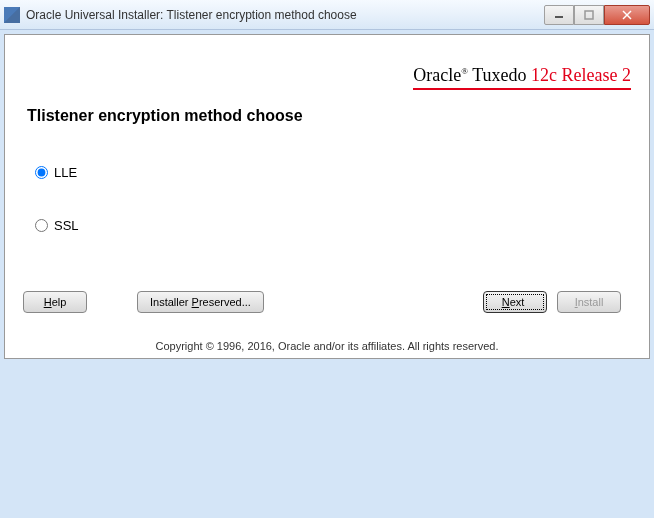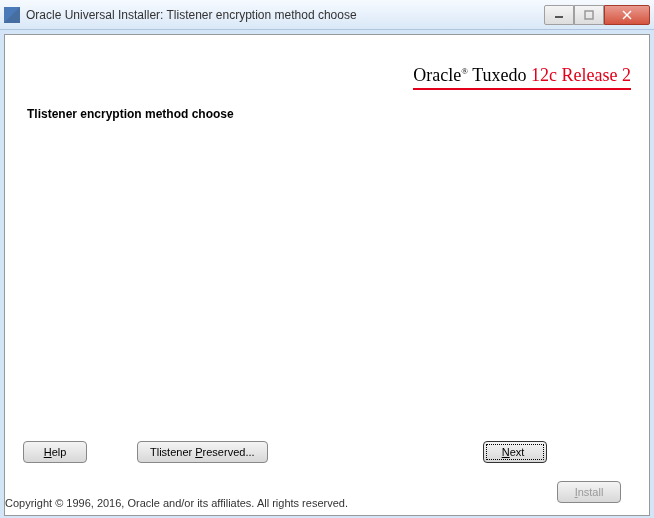--- a/index.html
+++ b/index.html
@@ -62,21 +62,21 @@
       width: 46px;
       background: linear-gradient(to bottom, #e99a8f, #d4543f);
       border-color: #a63a2a;
       color: white;
       border-radius: 0 2px 2px 0;
     }
     .content-panel {
       background: #fff;
       margin: 4px;
       border: 1px solid #999;
-      height: 482px;
+      height: 325px;
       position: relative;
       padding: 14px 18px;
     }
     .brand {
       position: absolute;
       top: 30px;
       right: 18px;
       font-family: "Times New Roman", serif;
       font-size: 18px;
     }
@@ -93,46 +93,46 @@
     .brand-version {
       color: #e2001a;
     }
     .brand-underline {
       border-bottom: 2px solid #e2001a;
       padding-bottom: 2px;
       display: inline-block;
     }
     .page-heading {
       font-family: Arial, sans-serif;
-      font-size: 12px;
+      font-size: 16px;
       font-weight: bold;
       color: #000;
       margin-top: 58px;
       margin-bottom: 40px;
       margin-left: 4px;
     }
     .radio-group {
       margin-left: 12px;
     }
     .radio-row {
       display: flex;
       align-items: center;
       margin-bottom: 38px;
       font-size: 13px;
     }
     .radio-row input {
       margin-right: 6px;
     }
     .button-bar {
       position: absolute;
-      bottom: 12px;
+      bottom: 45px;
       left: 18px;
       right: 18px;
       display: flex;
-      align-items: flex-start;
+      align-items: flex-end;
     }
     .btn {
       height: 22px;
       padding: 0 12px;
       border: 1px solid #888;
       border-radius: 4px;
       background: linear-gradient(to bottom, #f4f4f4, #d8d8d8);
       font-family: Tahoma, sans-serif;
       font-size: 11px;
       cursor: pointer;
@@ -154,20 +154,21 @@
       text-decoration: underline;
     }
     .spacer-small { width: 50px; }
     .spacer-flex { flex: 1; }
     .gap { width: 10px; }
     .copyright {
       position: absolute;
       bottom: 6px;
       left: 0;
       right: 0;
+      text-align: center;
       font-size: 11px;
       color: #333;
     }
   </style>
 </head>
 <body>
 
 <div class="window">
 
   <div class="titlebar">
@@ -204,25 +205,35 @@
     <div class="brand">
       <span class="brand-underline">
         <span class="brand-name">Oracle</span><span class="brand-sup">®</span>
         <span class="brand-product">Tuxedo</span>
         <span class="brand-version">12c Release 2</span>
       </span>
     </div>
 
     <h1 class="page-heading">Tlistener encryption method choose</h1>
 
+    <div class="radio-group">
+      <label class="radio-row">
+        <input type="radio" name="enc" checked="" style="">
+        <span>LLE</span>
+      </label>
+      <label class="radio-row">
+        <input type="radio" name="enc" style="">
+        <span>SSL</span>
+      </label>
+    </div>
 
     <div class="button-bar">
       <button class="btn"><span class="mnemonic">H</span><span>elp</span></button>
       <div class="spacer-small"></div>
-      <button class="btn" style="min-width:120px"><span>Tlistener </span><span class="mnemonic">P</span><span>reserved...</span></button>
+      <button class="btn" style="min-width:120px"><span>Installer </span><span class="mnemonic">P</span><span>reserved...</span></button>
       <div class="spacer-flex"></div>
       <div class="gap"></div>
       <button class="btn focused"><span class="mnemonic">N</span><span>ext</span></button>
       <div class="gap"></div>
       <button class="btn disabled"><span class="mnemonic">I</span><span>nstall</span></button>
       <div class="gap"></div>
     </div>
 
     <div class="copyright">Copyright © 1996, 2016, Oracle and/or its affiliates. All rights reserved.</div>
 

